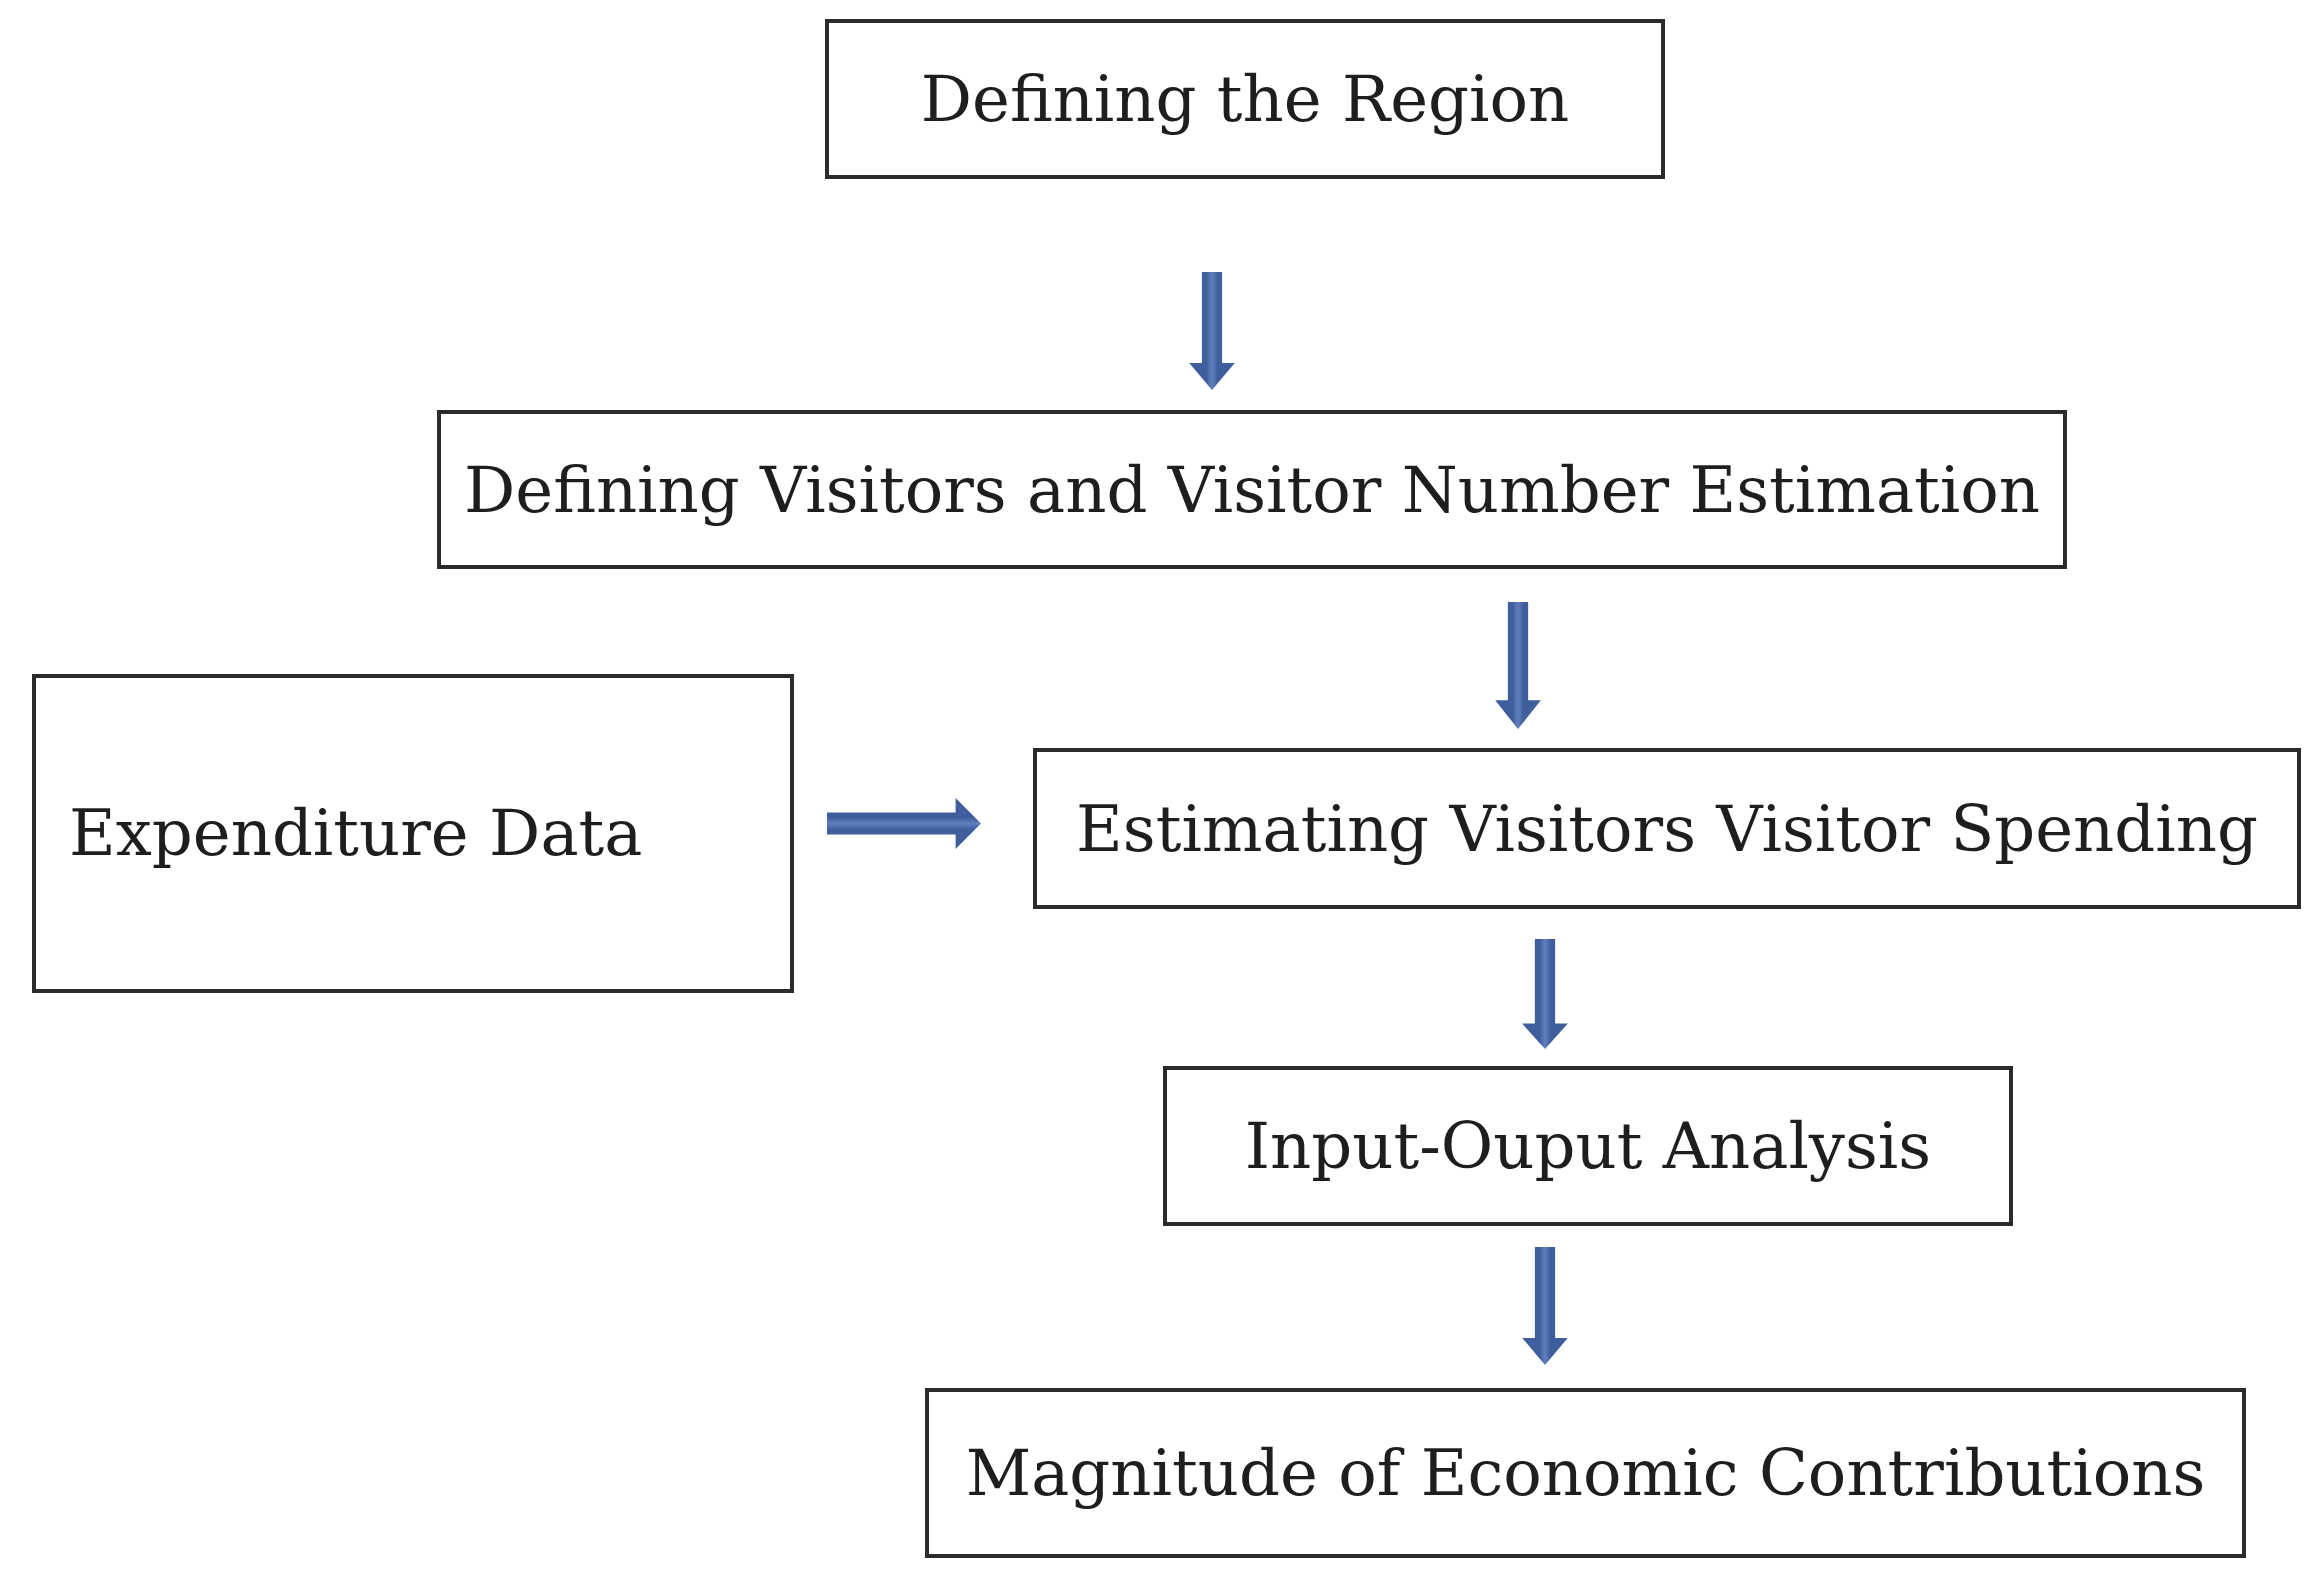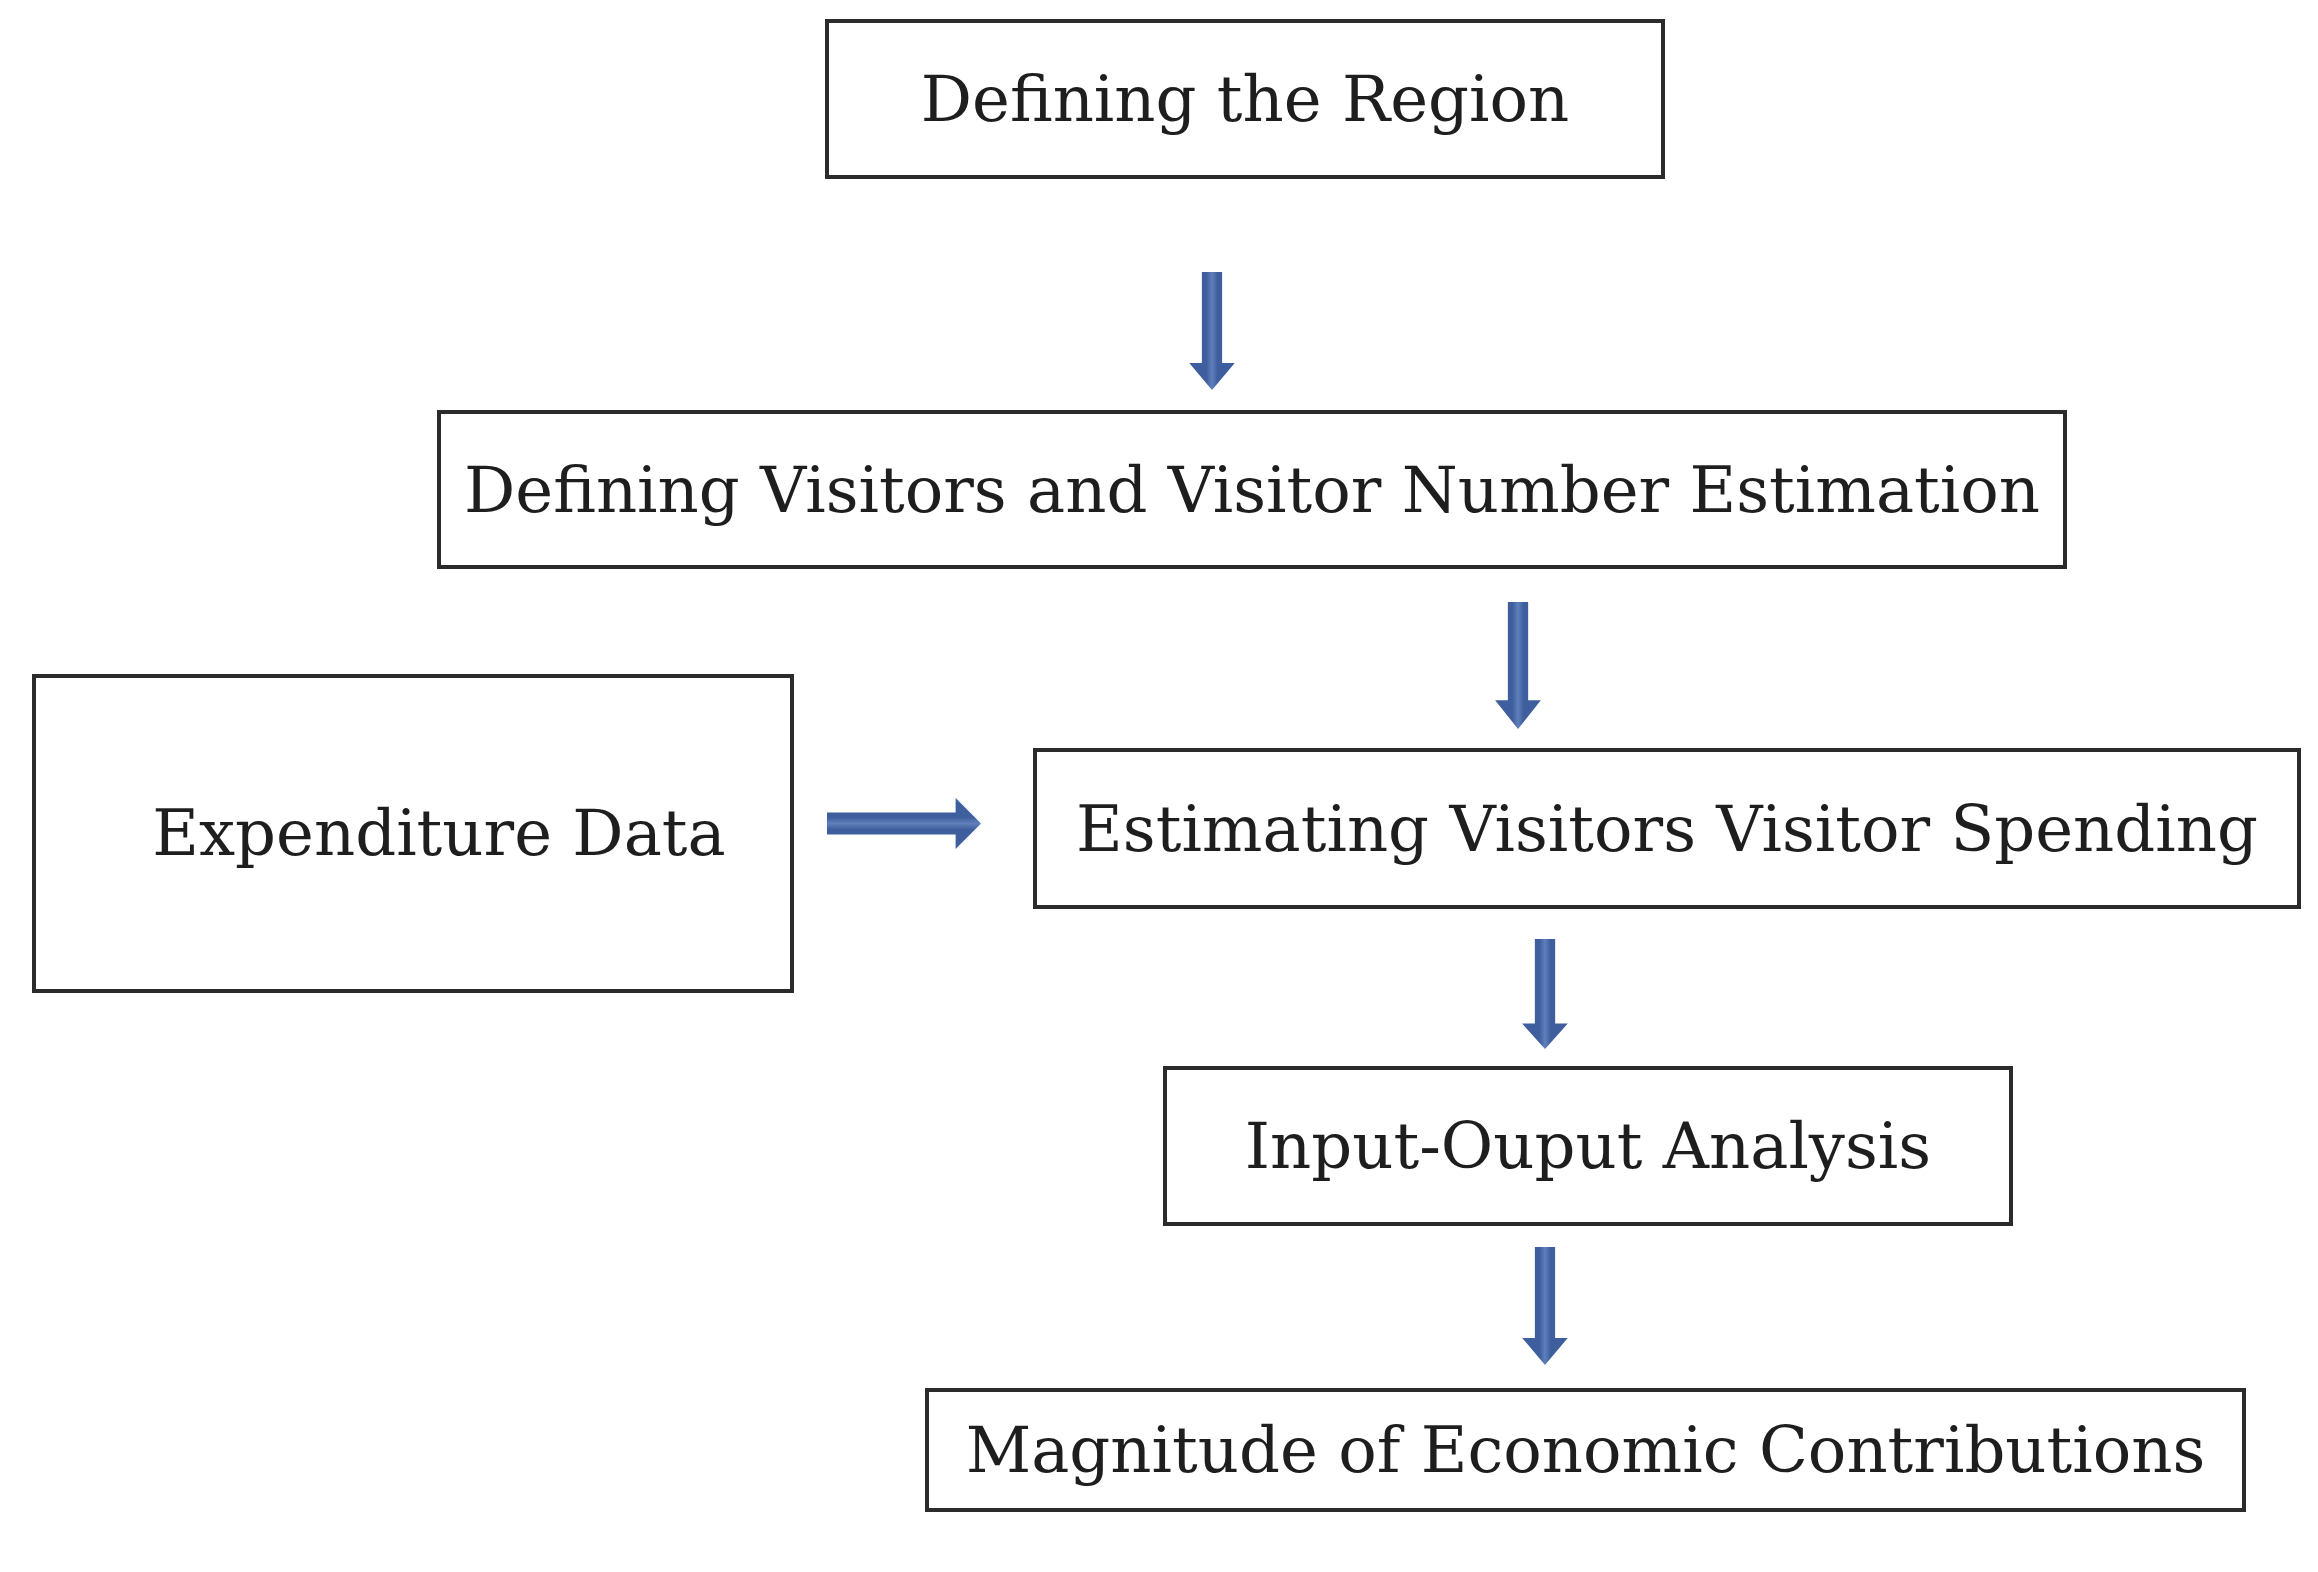--- a/index.html
+++ b/index.html
@@ -23,38 +23,38 @@
     color: var(--text-color, #1e1e1e);
     display: flex;
     align-items: center;
     justify-content: center;
     font-size: 64px;
     line-height: 1.25;
     text-align: center;
     white-space: nowrap;
   }
   .node--left {
-    justify-content: center;
+    justify-content: flex-start;
     text-align: left;
-    padding-left: 52px;
+    padding-left: 33px;
     line-height: 1.85;
     white-space: normal;
   }
   .node--left .node-label-line { display: block; }
   .arrow {
     position: absolute;
     display: block;
   }
   
   #node-defining-region      { left: 825px;  top: 18.6px;   width: 840px;  height: 160px; }
   #node-defining-visitors    { left: 437px;  top: 410px;  width: 1630px; height: 159px; justify-content: center; }
   #node-expenditure-data     { left: 32px;   top: 674px;  width: 762px;  height: 319px; }
   #node-estimating-spending  { left: 1033px; top: 748px;  width: 1268px; height: 161px; }
   #node-input-output         { left: 1163px; top: 1066px; width: 850px; height: 160px; }
-  #node-magnitude            { left: 925px; top: 1388px; width: 1321px; height: 124px; }
+  #node-magnitude            { left: 925px; top: 1388px; width: 1321px; height: 170px; }
   #arrow-1 { left: 1189px; top: 272px; }
   #arrow-2 { left: 1495px; top: 602px; }
   #arrow-3 { left: 1522px; top: 939px; }
   #arrow-4 { left: 1522px; top: 1247px; }
   #arrow-5 { left: 827px;  top: 798px; }
 </style>
 </head>
 <body>
 
 <div class="canvas">

